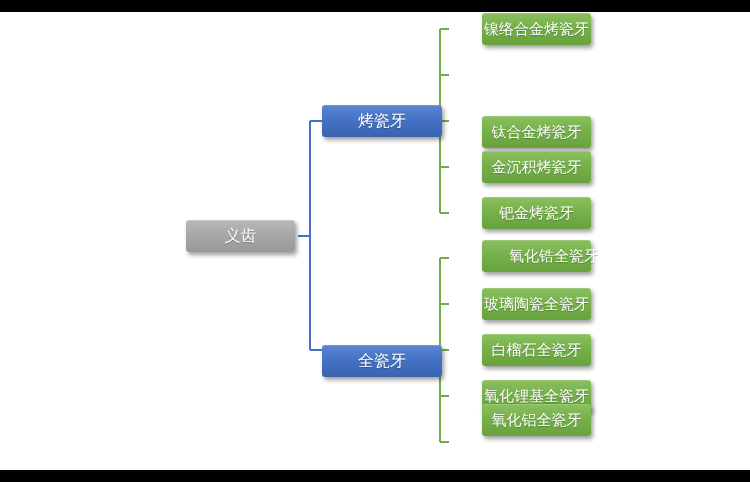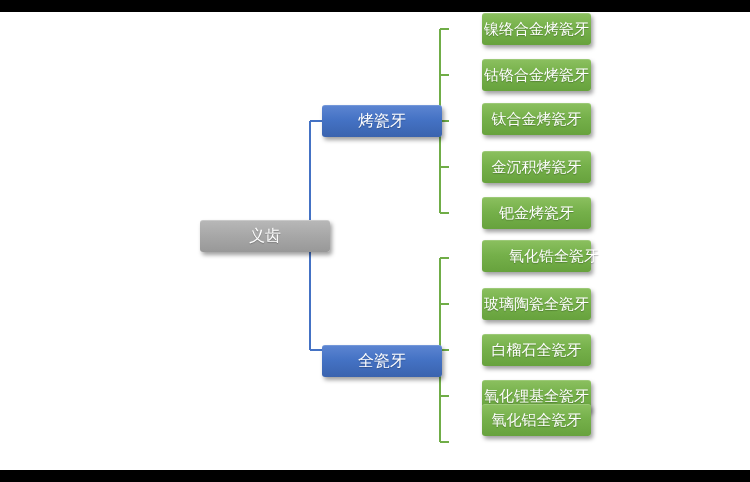--- a/index.html
+++ b/index.html
@@ -33,21 +33,21 @@
     align-items: center;
     justify-content: center;
     color: var(--text, #ffffff);
     border-radius: 3px;
     box-shadow: 2px 3px 4px rgba(0,0,0,0.38);
     text-shadow: 0 1px 1px rgba(0,0,0,0.25);
     white-space: nowrap;
     letter-spacing: 0;
   }
   .node.root {
-    left: 200px; top: 220px; width: 130px; height: 32px;
+    left: 186px; top: 220px; width: 109px; height: 32px;
     font-size: 16px;
     background: linear-gradient(to bottom, #b7b7b7 0%, #a8a8a8 45%, #989898 100%);
     border-top: 1px solid #c9c9c9;
   }
   .node.branch {
     left: 322px; width: 120px; height: 32px;
     font-size: 16px;
     background: linear-gradient(to bottom, #5b84d1 0%, #4472c4 45%, #3a63ae 100%);
     border-top: 1px solid #7397d9;
   }
@@ -55,21 +55,21 @@
   .node.branch.b1 { top: 345px; }
   .node.leaf {
     left: 449px; width: 109px; height: 32px;
     font-size: 15px;
     background: linear-gradient(to bottom, #8abf5e 0%, #75b04a 45%, #67a23d 100%);
     border-top: 1px solid #9cc977;
     margin-left: 33px;
   }
   .leaf.l0 { top: 13px; }
   .leaf.l1 { top: 59px; }
-  .leaf.l2 { top: 103px; }
+  .leaf.l2 { top: 116px; }
   .leaf.l3 { top: 151px; }
   .leaf.l4 { top: 197px; }
   .leaf.l5 { top: 240px; padding-left: 35px; }
   .leaf.l6 { top: 288px; }
   .leaf.l7 { top: 334px; }
   .leaf.l8 { top: 380px; }
   .leaf.l9 { top: 404px; }
 </style>
 </head>
 <body>
@@ -84,21 +84,20 @@
     <path d="M430 121 H440 M440 29 V213 M440 29 H449 M440 75 H449 M440 121 H449 M440 167 H449 M440 213 H449" fill="none" stroke="#70ad47" stroke-width="2"></path>
     <path d="M430 350 H440 M440 258 V442 M440 258 H449 M440 304 H449 M440 350 H449 M440 396 H449 M440 442 H449" fill="none" stroke="#70ad47" stroke-width="2"></path>
   </svg>
 
   <div class="node root">义齿</div>
 
   <div class="node branch b0">烤瓷牙</div>
   <div class="node branch b1">全瓷牙</div>
 
   <div class="node leaf l0">镍络合金烤瓷牙</div>
-  <div class="node leaf l1">钴铬合金烤瓷牙</div>
   <div class="node leaf l2">钛合金烤瓷牙</div>
   <div class="node leaf l3">金沉积烤瓷牙</div>
   <div class="node leaf l4">钯金烤瓷牙</div>
 
   <div class="node leaf l5">氧化锆全瓷牙</div>
   <div class="node leaf l6">玻璃陶瓷全瓷牙</div>
   <div class="node leaf l7">白榴石全瓷牙</div>
   <div class="node leaf l8">氧化锂基全瓷牙</div>
   <div class="node leaf l9">氧化铝全瓷牙</div>
 

